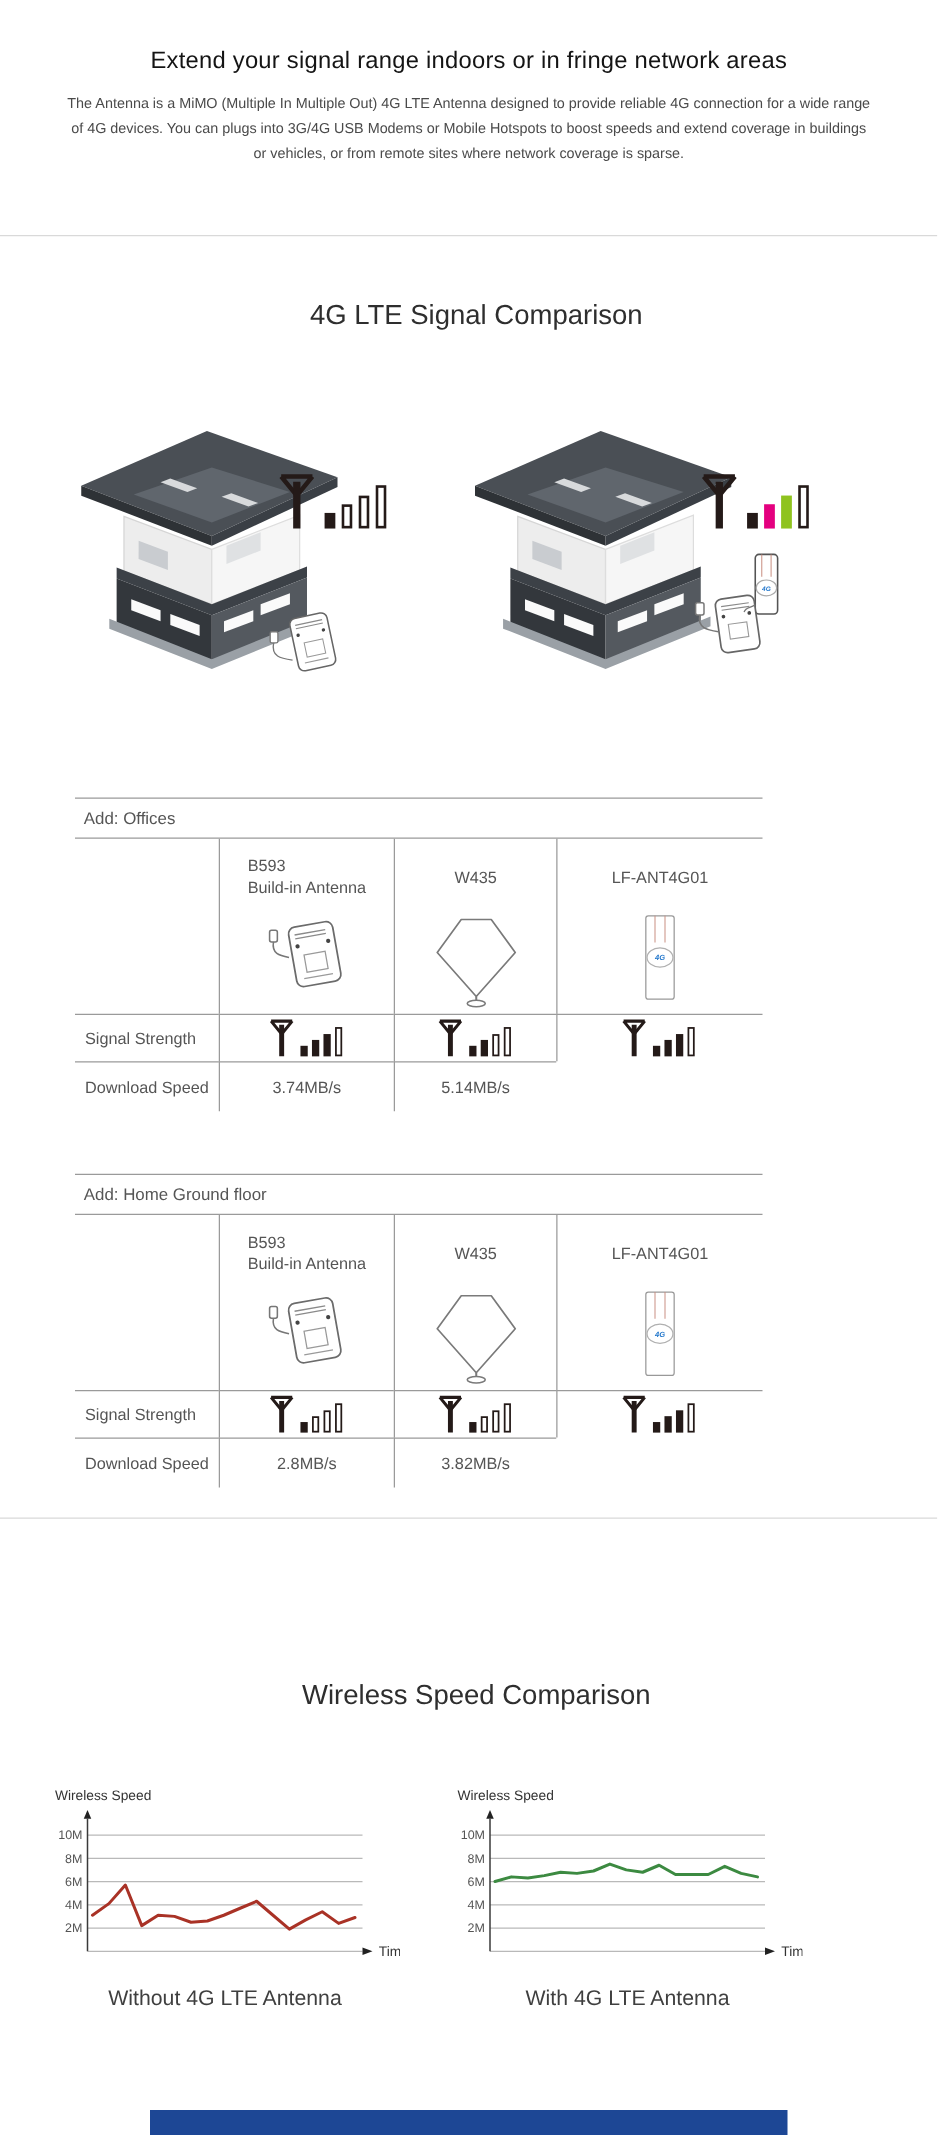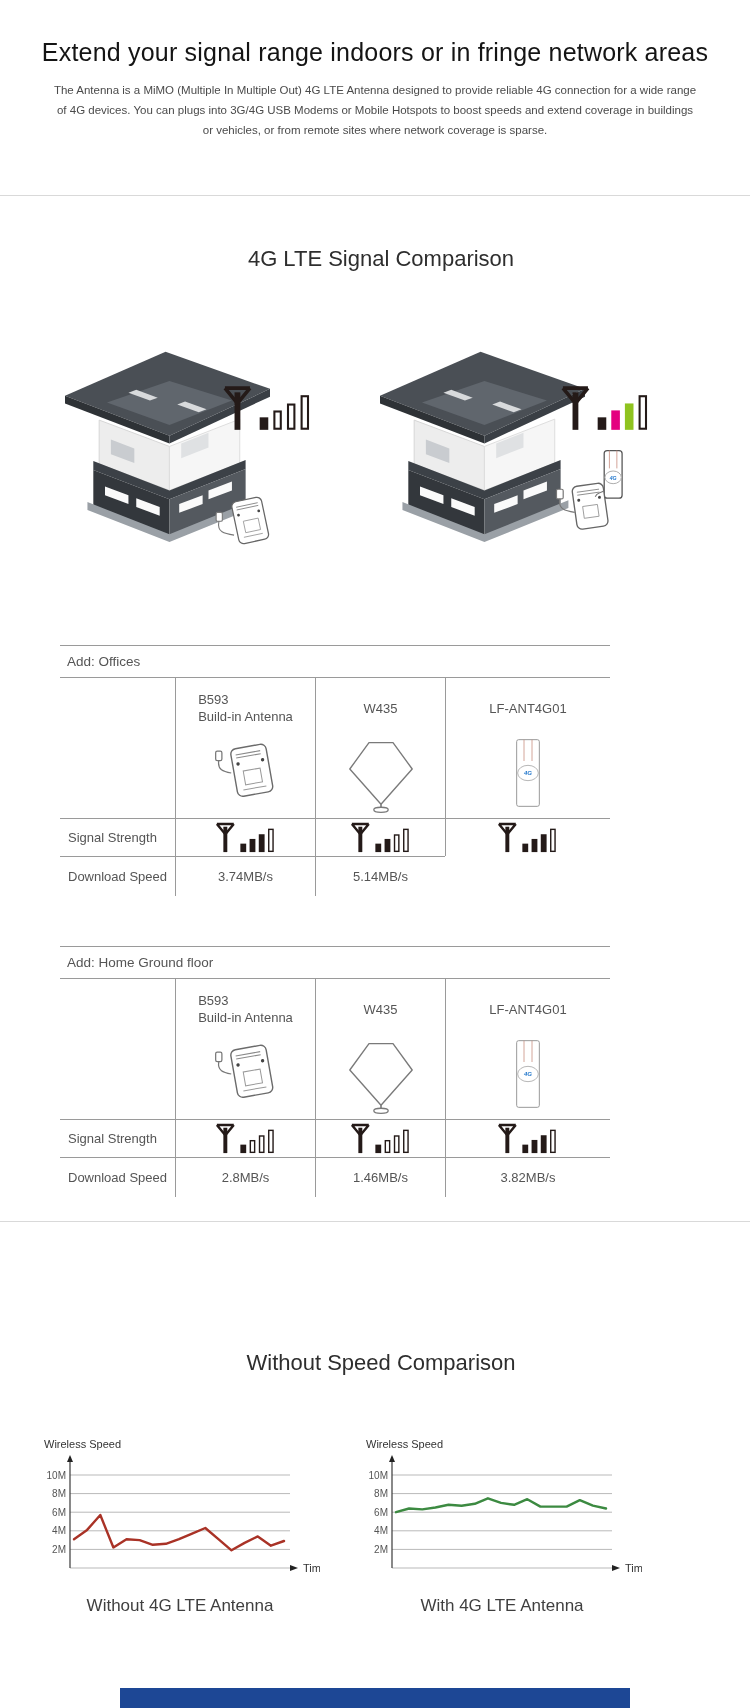--- a/index.html
+++ b/index.html
@@ -1,19 +1,19 @@
 <!DOCTYPE html>
 <html><head>
 <meta charset="utf-8">
 <style>
   html,body{margin:0;padding:0;background:#fff;}
   .page{position:relative;width:750px;height:1708px;background:#fff;overflow:hidden;
         font-family:"Liberation Sans","DejaVu Sans",sans-serif;color:#333;}
   svg{font-family:inherit;display:block;}
-  .hero-title{margin:38px 20px 0;text-align:center;font-size:25px;font-weight:normal;color:#141414;letter-spacing:.2px;}
+  .hero-title{margin:38px 20px 0;text-align:center;font-size:19px;font-weight:normal;color:#141414;letter-spacing:.2px;}
   .hero-desc{width:648px;margin:13px auto 0;text-align:center;font-size:11.5px;line-height:1.75;color:#4a4a4a;}
   .divider{border:none;border-top:1px solid #d9d9d9;margin:0;}
   .divider-1{margin-top:55px;}
   .divider-2{margin-top:24px;}
   .section-title{margin:50px 0 0;text-align:center;font-size:22px;font-weight:normal;color:#2e2e2e;padding-left:12px;}
   .scenes{position:relative;display:flex;margin-top:62px;height:215px;}
   .scene{position:relative;width:300px;height:215px;flex:0 0 auto;}
   .scene-left{margin-left:60px;}
   .scene .house{position:absolute;top:8px;left:0;}
   .scene-right .house{left:15px;}
@@ -331,29 +331,28 @@
               <path d="M2 3 H20 M2 3 L11 14 M20 3 L11 14" stroke="#241a18" stroke-width="2.6" fill="none"></path>
               <line x1="11" y1="6" x2="11" y2="33" stroke="#241a18" stroke-width="4.2"></line>
               <rect x="27" y="24" width="6.2" height="9" fill="#241a18"></rect>
               <rect x="36.8" y="19" width="6.2" height="14" fill="#241a18"></rect>
               <rect x="46.6" y="14" width="6.2" height="19" fill="#241a18"></rect>
               <rect x="57.2" y="8.8" width="4.6" height="23.4" fill="#fff" stroke="#241a18" stroke-width="1.5"></rect>
             </svg>
           </div>
           <div class="cell crow2 rlabel">Download Speed</div>
           <div class="cell crow2 vline">2.8MB/s</div>
-          <div class="cell crow2 vline">1.46MB/s</div>
           <div class="cell crow2 vline">3.82MB/s</div>
         </div>
       </div>
     </div>
 
   <hr class="divider divider-2">
 
-  <h2 class="section-title" style="margin-top:128px;">Without Speed Comparison</h2>
+  <h2 class="section-title" style="margin-top:128px;">Wireless Speed Comparison</h2>
 
   <div class="charts-row">
     <div class="chart-block">
       <div class="axis-label">Wireless Speed</div>
       <svg width="280" height="132" viewBox="0 0 280 132">
           <line x1="30" y1="25.0" x2="250" y2="25.0" stroke="#b9b9b9" stroke-width="1"></line>
           <text x="26" y="28.5" text-anchor="end" font-size="10" fill="#555">10M</text>
           <line x1="30" y1="43.6" x2="250" y2="43.6" stroke="#b9b9b9" stroke-width="1"></line>
           <text x="26" y="47.1" text-anchor="end" font-size="10" fill="#555">8M</text>
           <line x1="30" y1="62.2" x2="250" y2="62.2" stroke="#b9b9b9" stroke-width="1"></line>

